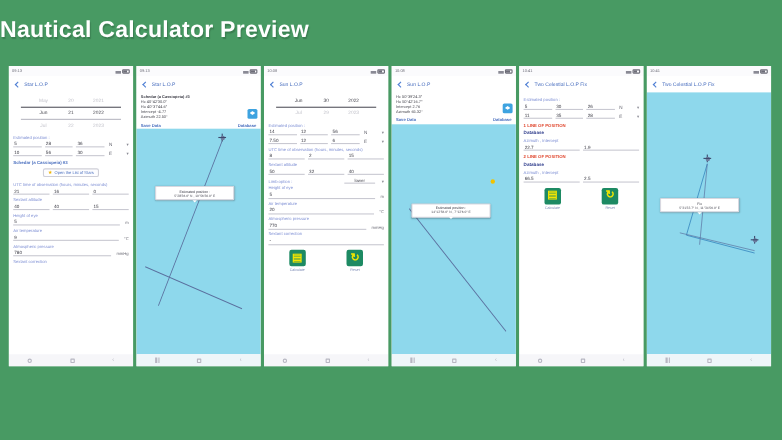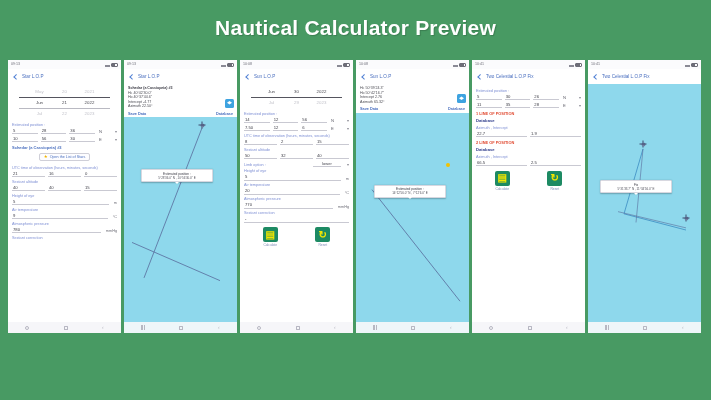--- a/index.html
+++ b/index.html
@@ -6,21 +6,21 @@
   html, body {
     width: 711px; height: 400px;
     overflow: hidden;
     font-family: "Liberation Sans", sans-serif;
   }
   body { background: #489a63; position: relative; }
 
   
   .banner {
     height: 55px;
-    display: flex; align-items: center; justify-content: center;
+    display: flex; align-items: center; 
   }
   .banner-title {
     color: #ffffff;
     font-size: 21px;
     font-weight: bold;
     letter-spacing: .2px;
     text-shadow: 1px 1px 1px rgba(0,0,0,.18);
   }
 
   

